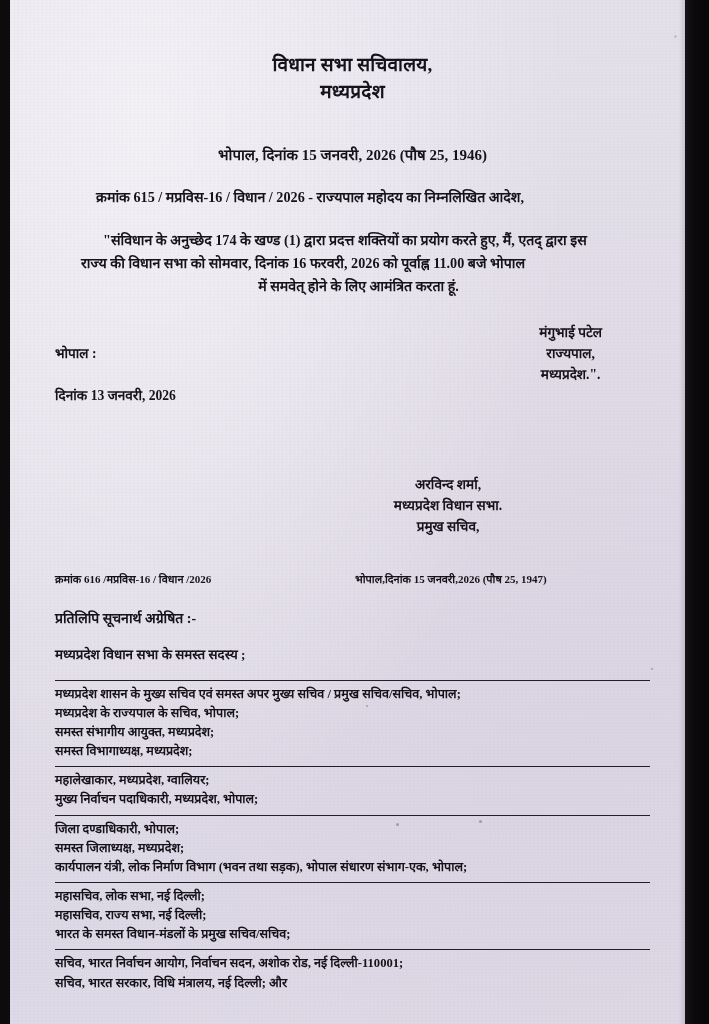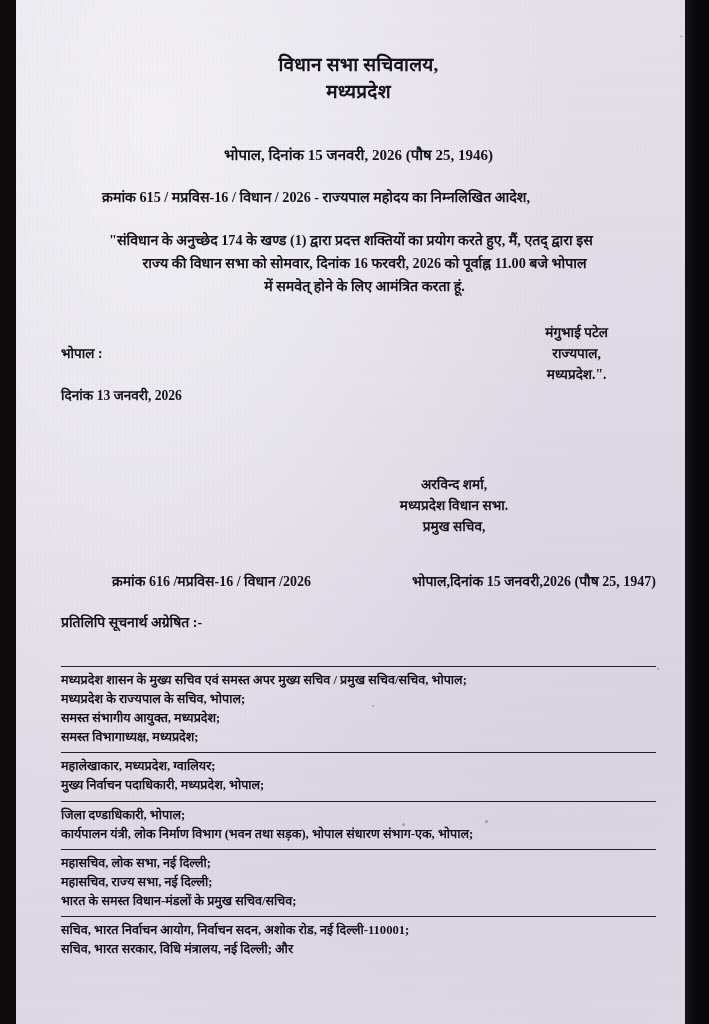--- a/index.html
+++ b/index.html
@@ -10,21 +10,21 @@
   body {
     width: 709px;
     height: 1024px;
     overflow: hidden;
     font-family: "Liberation Serif", "DejaVu Serif", serif;
   }
 
   
   #page {
     position: absolute;
-    left: 16px;
+    left: 10px;
     top: 0;
     width: 685px;
     height: 1024px;
     background:
       radial-gradient(ellipse at 20% 12%, rgba(255,255,255,0.55) 0%, rgba(255,255,255,0) 55%),
       radial-gradient(ellipse at 85% 75%, rgba(216,208,224,0.55) 0%, rgba(255,255,255,0) 60%),
       linear-gradient(160deg, #e6e2ec 0%, #e3dfe9 40%, #ded9e6 75%, #e1dce8 100%);
     box-sizing: border-box;
     color: #16121a;
   }
@@ -112,23 +112,22 @@
     font-weight: bold;
     line-height: 1.55;
     text-align: center;
     padding-right: 52px;
     margin-left: auto;
     width: 300px;
   }
 
   .kram-row {
     display: flex;
-    font-size: 14px;
-    font-weight: bold;
-    justify-content: flex-end;
+    font-size: 11px;
+    font-weight: bold;
   }
   .kram-left { width: 300px; }
   .kram-right { }
 
   .forward-title {
     font-size: 14px;
     font-weight: bold;
   }
   .members {
     font-size: 13.4px;
@@ -170,21 +169,21 @@
     <div class="subhdr">भोपाल, दिनांक 15 जनवरी, 2026 (पौष 25, 1946)</div>
 
     <div style="height:22px"></div>
     <div class="para">
       <div style="text-indent:34px">क्रमांक 615 / मप्रविस-16 / विधान / 2026 - राज्यपाल महोदय  का  निम्नलिखित   आदेश,</div>
     </div>
 
     <div style="height:20px"></div>
     <div class="quote">
       <div style="text-indent:22px">"संविधान के अनुच्छेद 174 के खण्ड (1) द्वारा प्रदत्त शक्तियों का प्रयोग करते हुए, मैं, एतद् द्वारा  इस</div>
-      <div style="text-align:center">राज्य की विधान सभा को सोमवार, दिनांक 16 फरवरी, 2026 को पूर्वाह्न 11.00 बजे भोपाल</div>
+      <div style="">राज्य की विधान सभा को सोमवार, दिनांक 16 फरवरी, 2026 को पूर्वाह्न 11.00 बजे भोपाल</div>
       <div class="ql3">में समवेत् होने के लिए आमंत्रित करता हूं.</div>
     </div>
 
     <div style="height:24px"></div>
     <div class="sig-row">
       <div class="sig-left">
         <div>भोपाल :</div>
         <div>दिनांक  13 जनवरी, 2026</div>
       </div>
       <div class="sig-right">
@@ -204,38 +203,40 @@
     <div style="height:34px"></div>
     <div class="kram-row">
       <div class="kram-left">क्रमांक 616   /मप्रविस-16 / विधान /2026</div>
       <div class="kram-right">भोपाल,दिनांक 15 जनवरी,2026 (पौष 25, 1947)</div>
     </div>
 
     <div style="height:22px"></div>
     <div class="forward-title">प्रतिलिपि सूचनार्थ अग्रेषित :-</div>
 
     <div style="height:18px"></div>
+    <div class="members">मध्यप्रदेश विधान सभा के समस्त सदस्य ;</div>
 
     <div style="height:12px"></div>
     <div id="groups">
         <hr class="rule">
         <div class="grp">
           <div>मध्यप्रदेश शासन के मुख्य सचिव एवं समस्त अपर मुख्य सचिव / प्रमुख सचिव/सचिव, भोपाल;</div>
           <div>मध्यप्रदेश के राज्यपाल के सचिव, भोपाल;</div>
           <div>समस्त संभागीय आयुक्त, मध्यप्रदेश;</div>
           <div>समस्त विभागाध्यक्ष, मध्यप्रदेश;</div>
         </div>
         <hr class="rule">
         <div class="grp">
           <div>महालेखाकार, मध्यप्रदेश, ग्वालियर;</div>
           <div>मुख्य निर्वाचन पदाधिकारी, मध्यप्रदेश, भोपाल;</div>
         </div>
         <hr class="rule">
         <div class="grp">
           <div>जिला दण्डाधिकारी, भोपाल;</div>
+          <div>समस्त जिलाध्यक्ष, मध्यप्रदेश;</div>
           <div>कार्यपालन यंत्री, लोक निर्माण विभाग (भवन तथा सड़क), भोपाल संधारण संभाग-एक, भोपाल;</div>
         </div>
         <hr class="rule">
         <div class="grp">
           <div>महासचिव, लोक सभा, नई दिल्ली;</div>
           <div>महासचिव, राज्य सभा, नई दिल्ली;</div>
           <div>भारत के समस्त विधान-मंडलों के प्रमुख सचिव/सचिव;</div>
         </div>
         <hr class="rule">
         <div class="grp">

